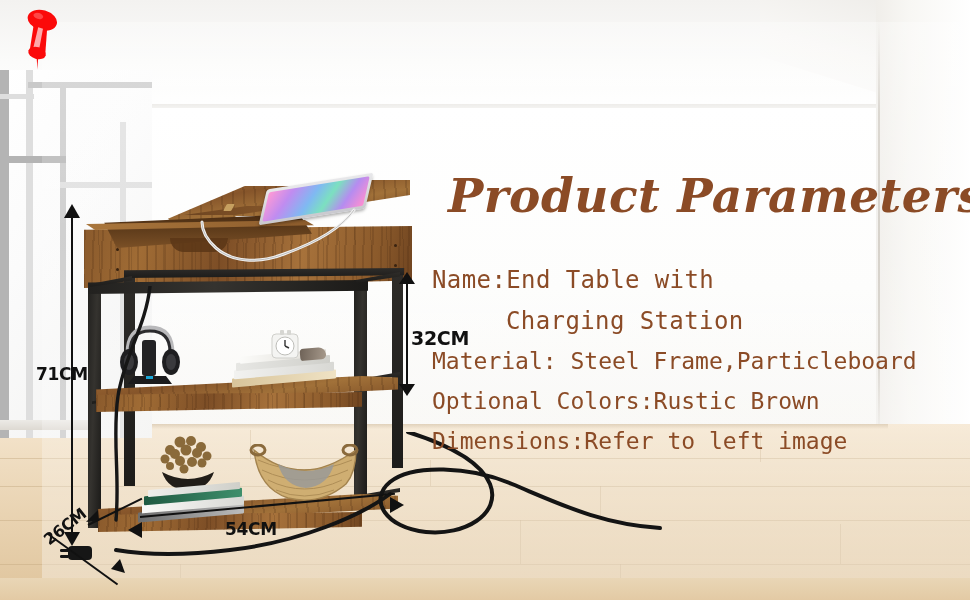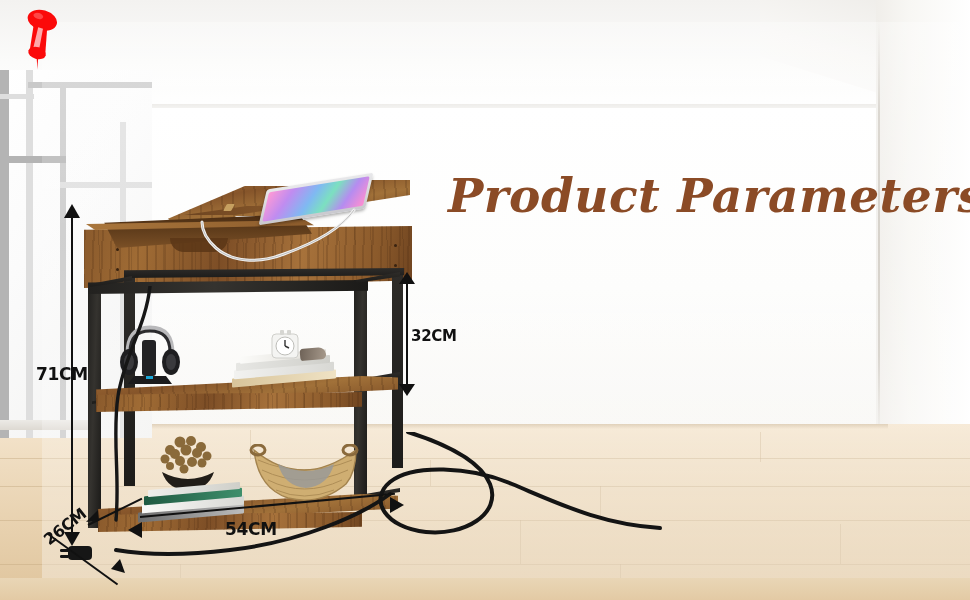--- a/index.html
+++ b/index.html
@@ -411,21 +411,21 @@
   </div>
 
   <div>
     <div class="dimline" style="left:406px;top:280px;width:2px;height:108px;"></div>
     <svg style="position:absolute;left:399px;top:272px;" width="16" height="12">
       <polygon points="8,0 16,12 0,12" fill="#111"></polygon>
     </svg>
     <svg style="position:absolute;left:399px;top:384px;" width="16" height="12">
       <polygon points="8,12 16,0 0,0" fill="#111"></polygon>
     </svg>
-    <div class="dimlabel" style="left:411px;top:327px;font-size:15px;">32CM</div>
+    <div class="dimlabel" style="left:411px;top:327px;font-size:19px;">32CM</div>
   </div>
 
   <div>
     <div class="dimline" style="left:140px;top:516px;width:256px;height:2px;transform:rotate(-5.2deg);transform-origin:left center;"></div>
     <svg style="position:absolute;left:128px;top:522px;" width="14" height="16">
       <polygon points="0,8 14,0 14,16" fill="#111"></polygon>
     </svg>
     <svg style="position:absolute;left:390px;top:497px;" width="14" height="16">
       <polygon points="14,8 0,0 0,16" fill="#111"></polygon>
     </svg>
@@ -440,14 +440,21 @@
     <div class="dimlabel" style="left:40px;top:534px;font-size:16px;transform:rotate(-38deg);transform-origin:left top;">26CM</div>
   </div>
 
   <div class="dimline" style="left:88px;top:524px;width:60px;height:2px;transform:rotate(-26deg);transform-origin:left center;"></div>
   <svg style="position:absolute;left:84px;top:508px;" width="16" height="16">
     <polygon points="2,14 14,2 15,12" fill="#111"></polygon>
   </svg>
 
   <div class="title">Product Parameters</div>
 
+  <div class="specs">
+    <div class="spec">Name:End Table with</div>
+    <div class="spec indent">Charging Station</div>
+    <div class="spec small">Material: Steel Frame,Particleboard</div>
+    <div class="spec small">Optional Colors:Rustic Brown</div>
+    <div class="spec small">Dimensions:Refer to left image</div>
+  </div>
 
 </div>
 
 </body></html>

